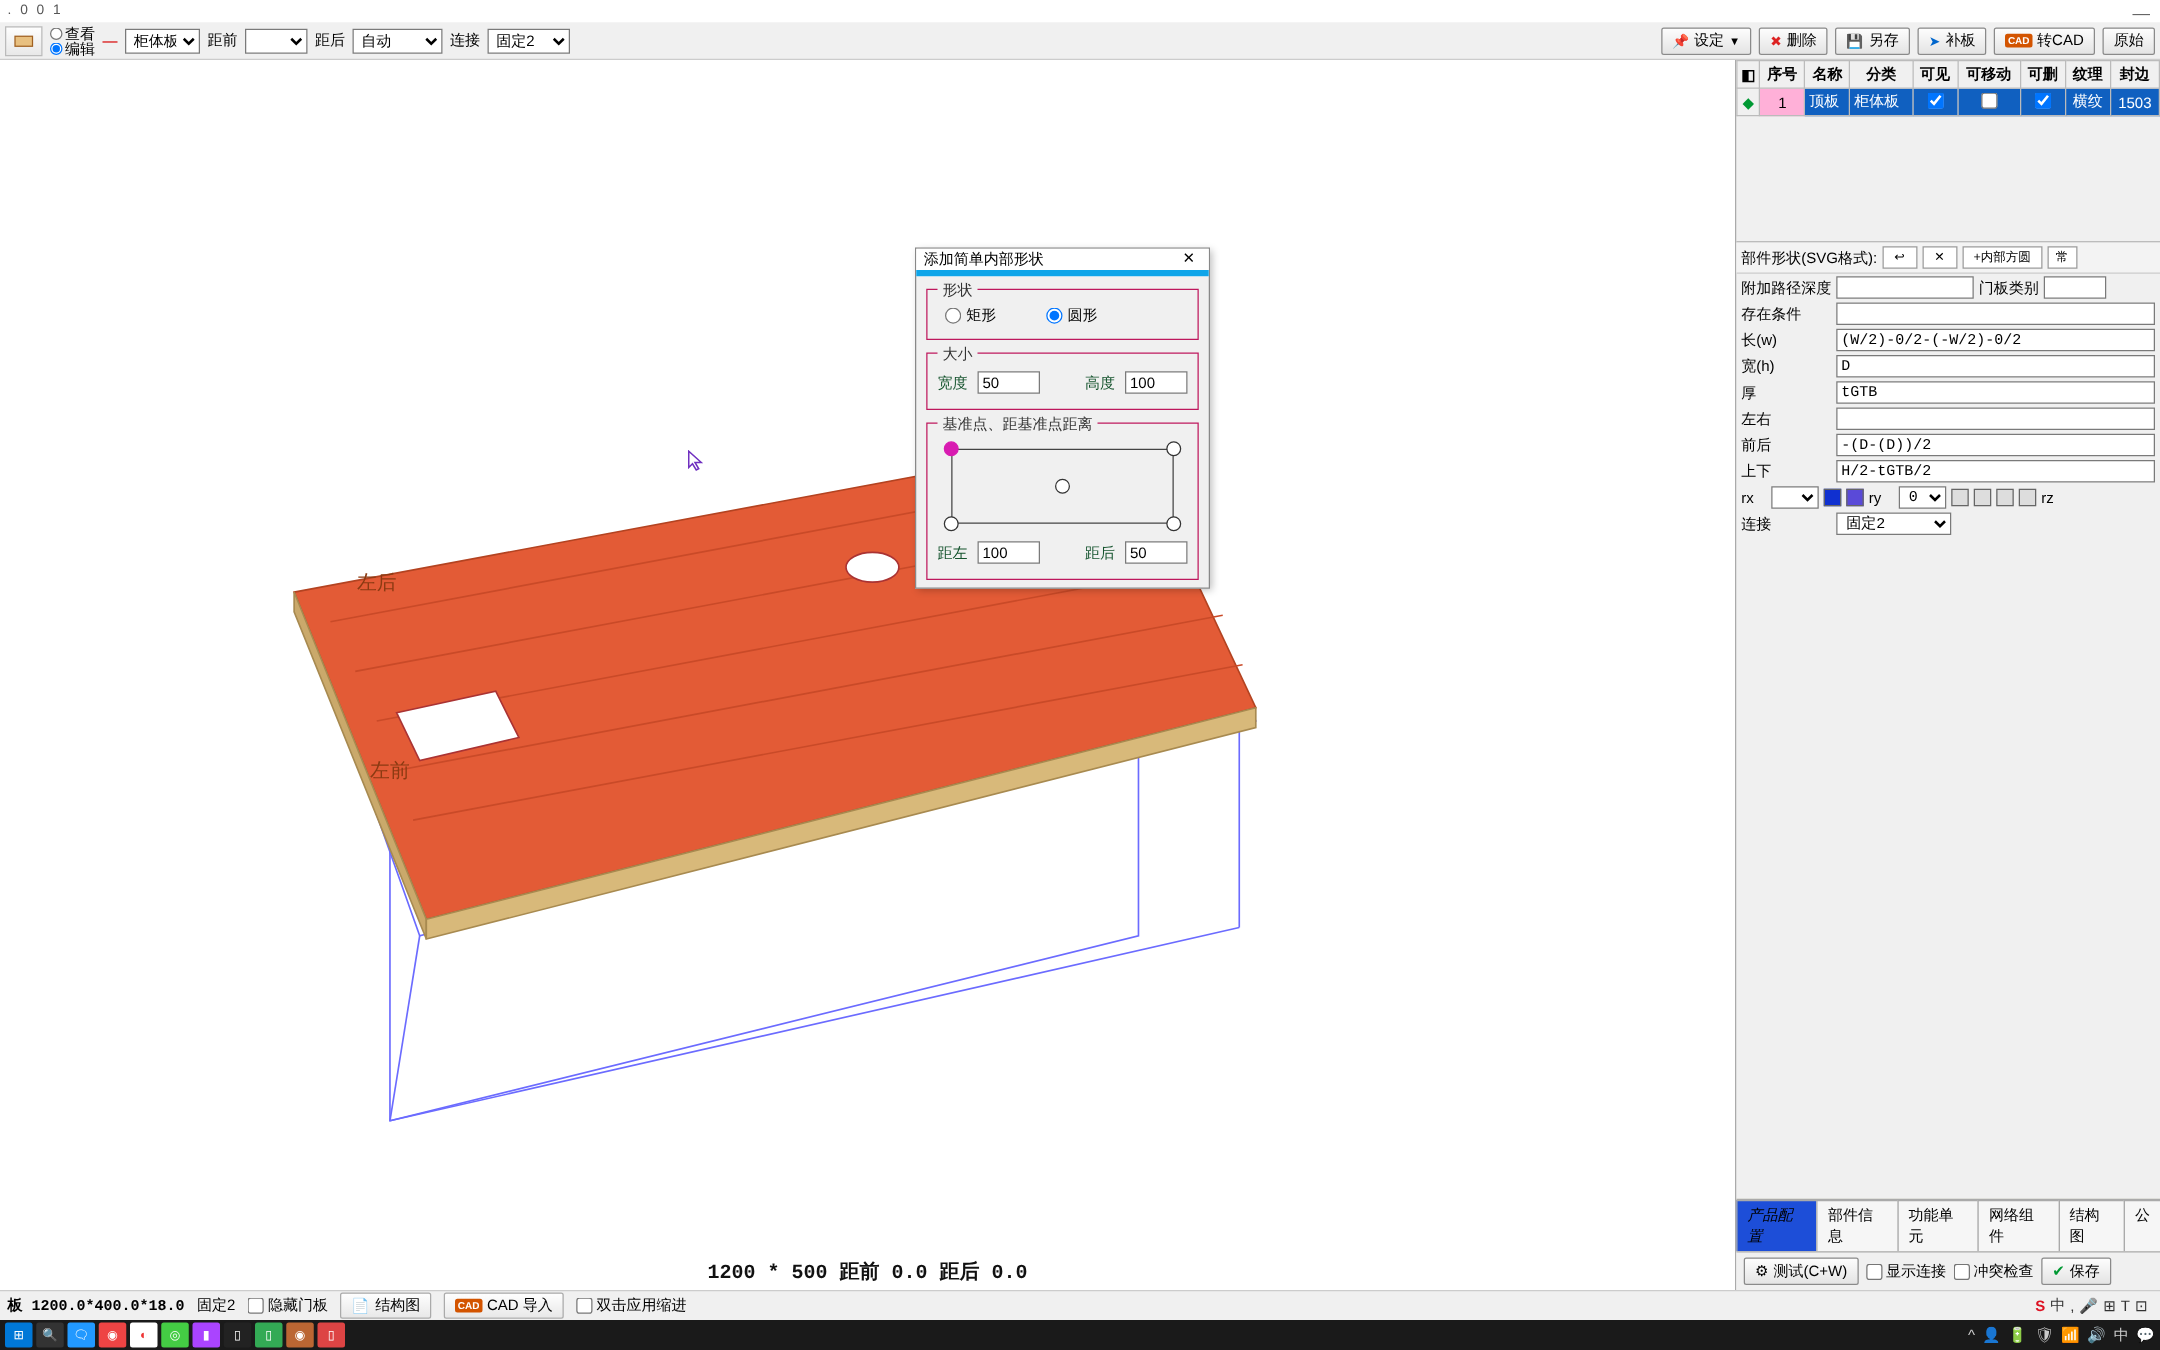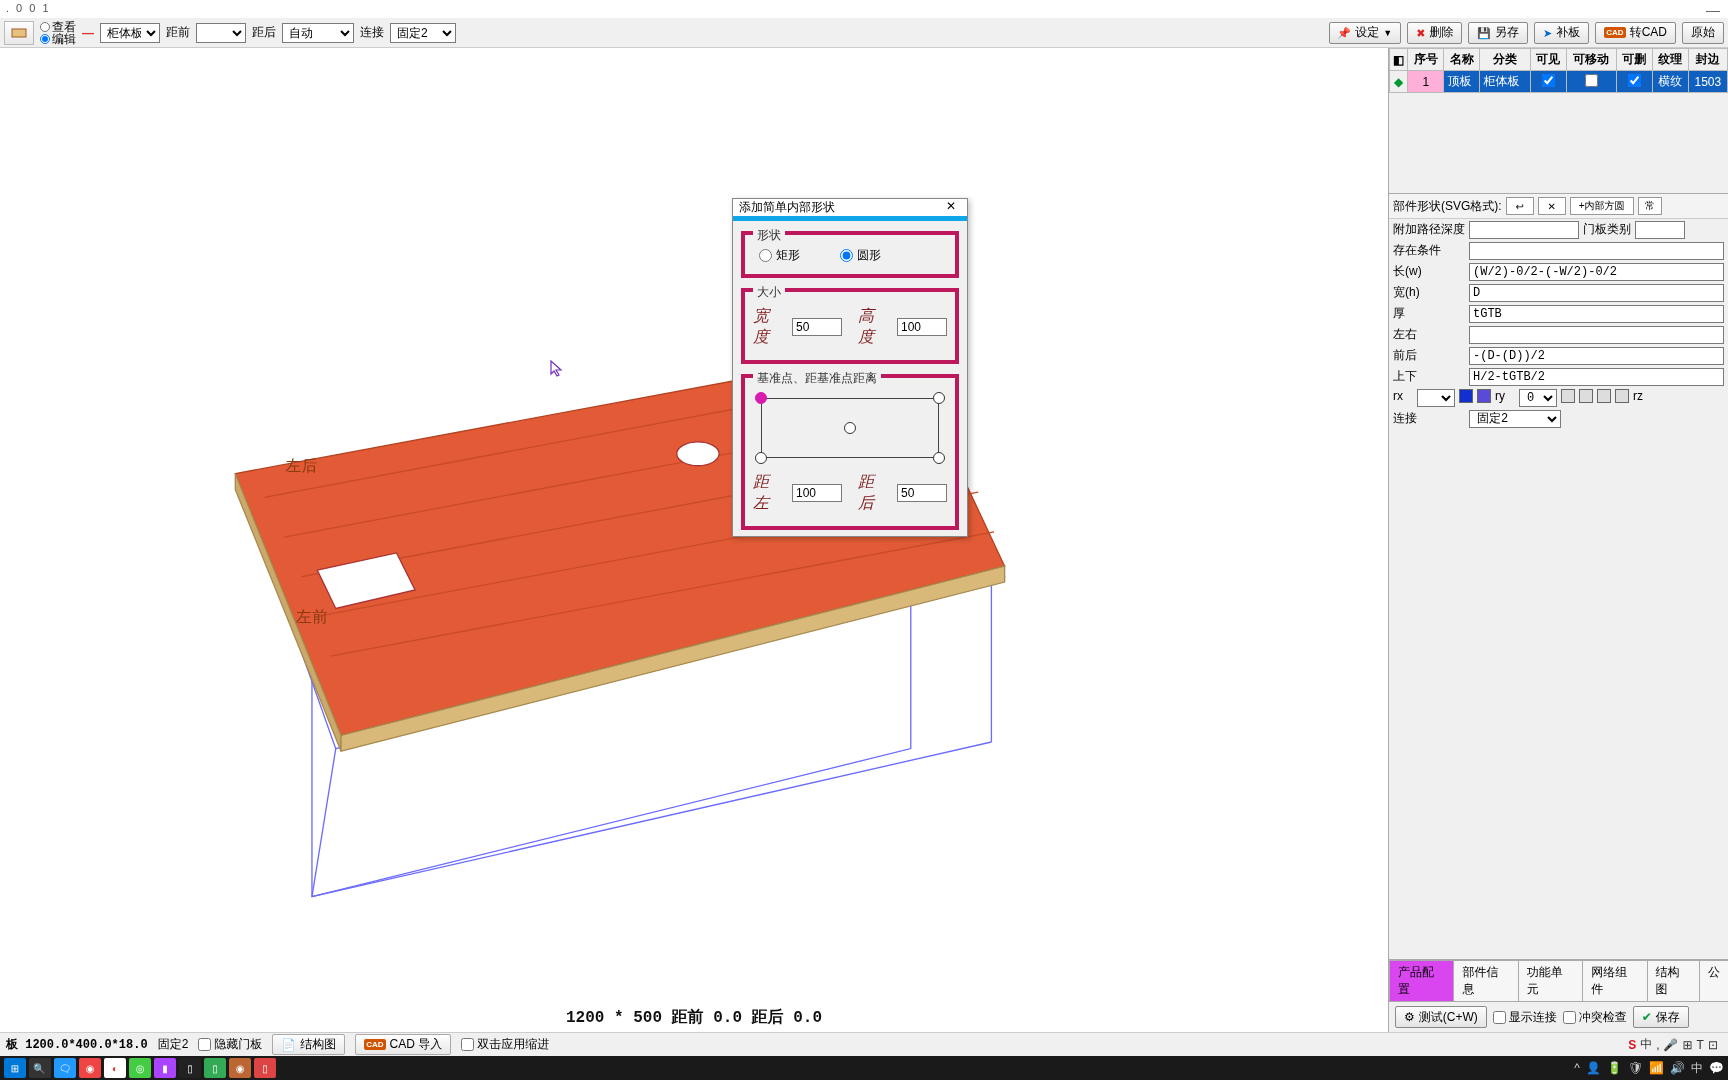--- a/index.html
+++ b/index.html
@@ -19,24 +19,24 @@
 .main { position:absolute; top:48px; left:0; right:0; bottom:48px; display:flex; }
 .viewport { flex:1; background:#fff; position:relative; overflow:hidden; }
 .viewport svg.scene { position:absolute; inset:0; }
 .viewport .cursor { position:absolute; left:550px; top:312px; pointer-events:none; }
 .vp-status { position:absolute; bottom:4px; left:50%; transform:translateX(-50%); font-weight:bold; font-size:16px; font-family: "Courier New", monospace; color:#111; }
 
 
 .dialog { position:absolute; left:732px; top:150px; width:236px; background:#f0f0f0; border:1px solid #888; box-shadow:2px 2px 6px rgba(0,0,0,.25); }
 .dialog .titlebar-d { height:22px; background:#fff; border-bottom:5px solid #0ea5e9; display:flex; align-items:center; padding:0 6px; font-size:12px; }
 .dialog .titlebar-d .close { margin-left:auto; width:20px; height:18px; text-align:center; cursor:pointer; }
-.fieldset { border:4px solid #be185d; margin:10px 8px 6px; padding:10px 8px 8px; position:relative; }
+.fieldset { border:1px solid #be185d; margin:10px 8px 6px; padding:10px 8px 8px; position:relative; }
 .fieldset > legend { position:absolute; top:-8px; left:8px; background:#f0f0f0; padding:0 4px; font-size:12px; color:#333; }
 .frow { display:flex; align-items:center; gap:8px; margin:4px 0; }
-.frow label { font-size:16px; color:#7f1d1d;font-style:italic; }
+.frow label { font-size:12px; color:#14532d; }
 .frow input[type=text] { border:1px solid #7a7a7a; height:18px; width:50px; padding:0 3px; font-size:12px; background:#fff; }
 .shape-radio { display:flex; gap:40px; padding:2px 6px; }
 .shape-radio label { display:flex; align-items:center; gap:4px; }
 .anchor-box { position:relative; width:190px; height:72px; margin:4px auto 8px; }
 .anchor-box .rect { position:absolute; inset:6px; border:1px solid #444; }
 .anchor-dot { position:absolute; width:12px; height:12px; border:1px solid #333; border-radius:50%; background:#fff; }
 .anchor-dot.active { background:#d81bb1; border-color:#d81bb1; }
 .dlg-buttons { display:flex; justify-content:flex-end; gap:10px; padding:6px 10px 10px; }
 .dlg-buttons .tbtn { padding:2px 14px; }
 
@@ -47,31 +47,31 @@
 .rp-table th, .rp-table td { border:1px solid #bbb; padding:2px 3px; text-align:center; background:#f0f0f0; white-space:nowrap; }
 .rp-table th { background:#f0f0f0; }
 .rp-table tr.sel td { background:#1060c0; color:#fff; }
 .rp-table .blank { height:100px; }
 
 .rp-svghead { display:flex; align-items:center; gap:4px; padding:3px 4px; border-bottom:1px solid #ccc; background:#f3f3f3; font-size:12px; }
 .rp-svghead .mini { border:1px solid #999; background:#fff; width:28px; height:18px; font-size:10px; text-align:center; }
 .rp-svgcode { background:#fff; border:1px solid #bbb; margin:2px 4px 4px; padding:4px; height:104px; font-family:"Courier New",monospace; font-size:13px; font-weight:bold; color:#0a8a0a; line-height:16px; white-space:pre; overflow:hidden; }
 
 .rp-form { padding:2px 4px; display:flex; flex-direction:column; gap:3px; font-size:12px; overflow:hidden; }
-.rp-row { display:flex; gap:4px; }
+.rp-row { display:flex; align-items:center; gap:4px; }
 .rp-row > label { width:72px; white-space:nowrap; }
 .rp-row input[type=text], .rp-row select { border:1px solid #7a7a7a; height:18px; flex:1; font-size:12px; padding:0 3px; background:#fff; font-family:"Courier New",monospace; }
 .rp-row .short { width:38px; flex:none; }
 .swatch { width:14px; height:14px; border:1px solid #666; display:inline-block; }
 .swatch.blue { background:#1030d0; }
 .swatch.pur { background:#5a4ad8; }
 
 .rp-tabs { margin-top:auto; display:flex; border-top:1px solid #aaa; background:#ece9d8; }
 .rp-tabs .tab { border:1px solid #aaa; border-bottom:none; padding:3px 8px; background:#f6f6f6; font-size:12px; margin-right:-1px; cursor:pointer; }
-.rp-tabs .tab.active { background:#d946ef; }
+.rp-tabs .tab.active { background:#1d4ed8;font-style:italic; }
 .rp-actions { display:flex; align-items:center; gap:6px; padding:4px 6px; border-top:1px solid #aaa; background:#f0f0f0; }
 .rp-actions .chk { display:flex; align-items:center; gap:3px; }
 
 
 .statusbar { position:absolute; left:0; right:0; bottom:0; height:48px; background:#f0f0f0; }
 .status-top { height:24px; display:flex; align-items:center; gap:10px; padding:0 6px; border-top:1px solid #ccc; }
 .status-top .chk { display:flex; align-items:center; gap:3px; }
 .status-top .pill { border:1px solid #aaa; background:linear-gradient(#fefefe,#e8e8e8); padding:1px 8px; border-radius:2px; display:flex; align-items:center; gap:4px; }
 .taskbar { height:24px; background:#1a1a1a; display:flex; align-items:center; padding:0 4px; gap:3px; }
 .taskbar .tsk { width:22px; height:20px; border-radius:2px; display:flex; align-items:center; justify-content:center; color:#fff; font-size:10px; }

